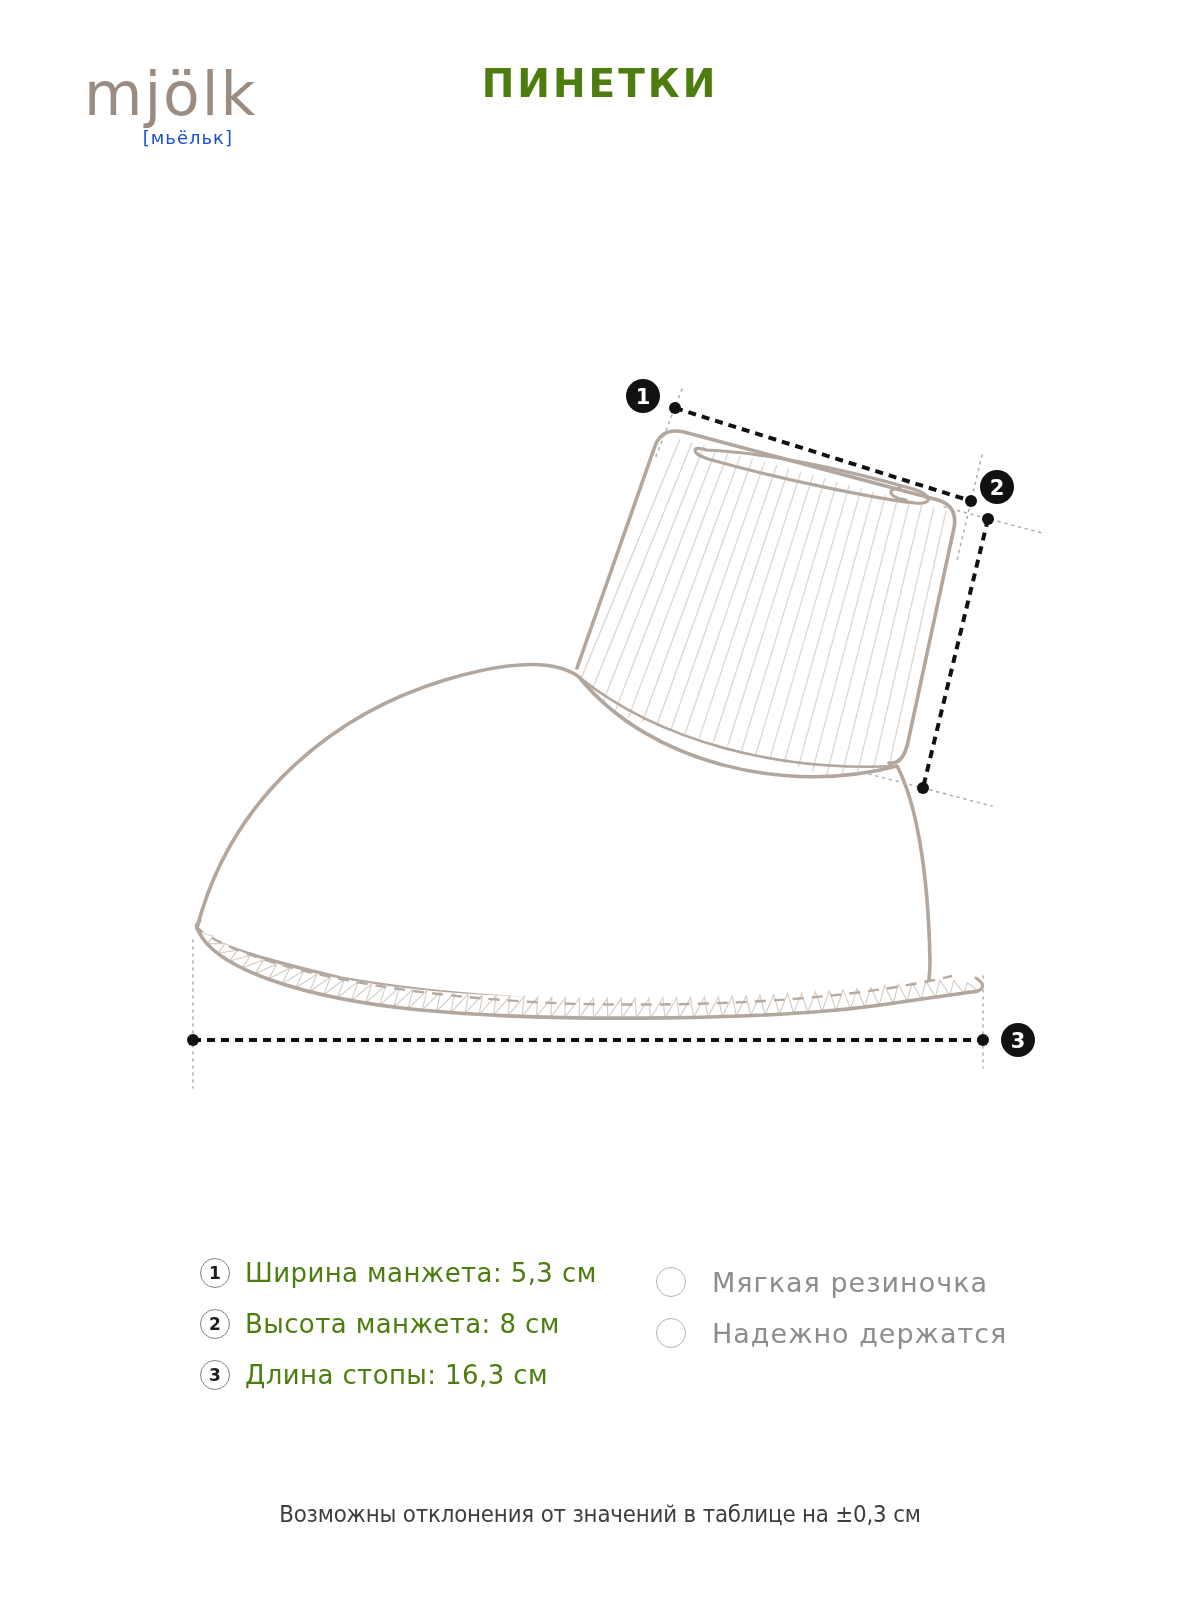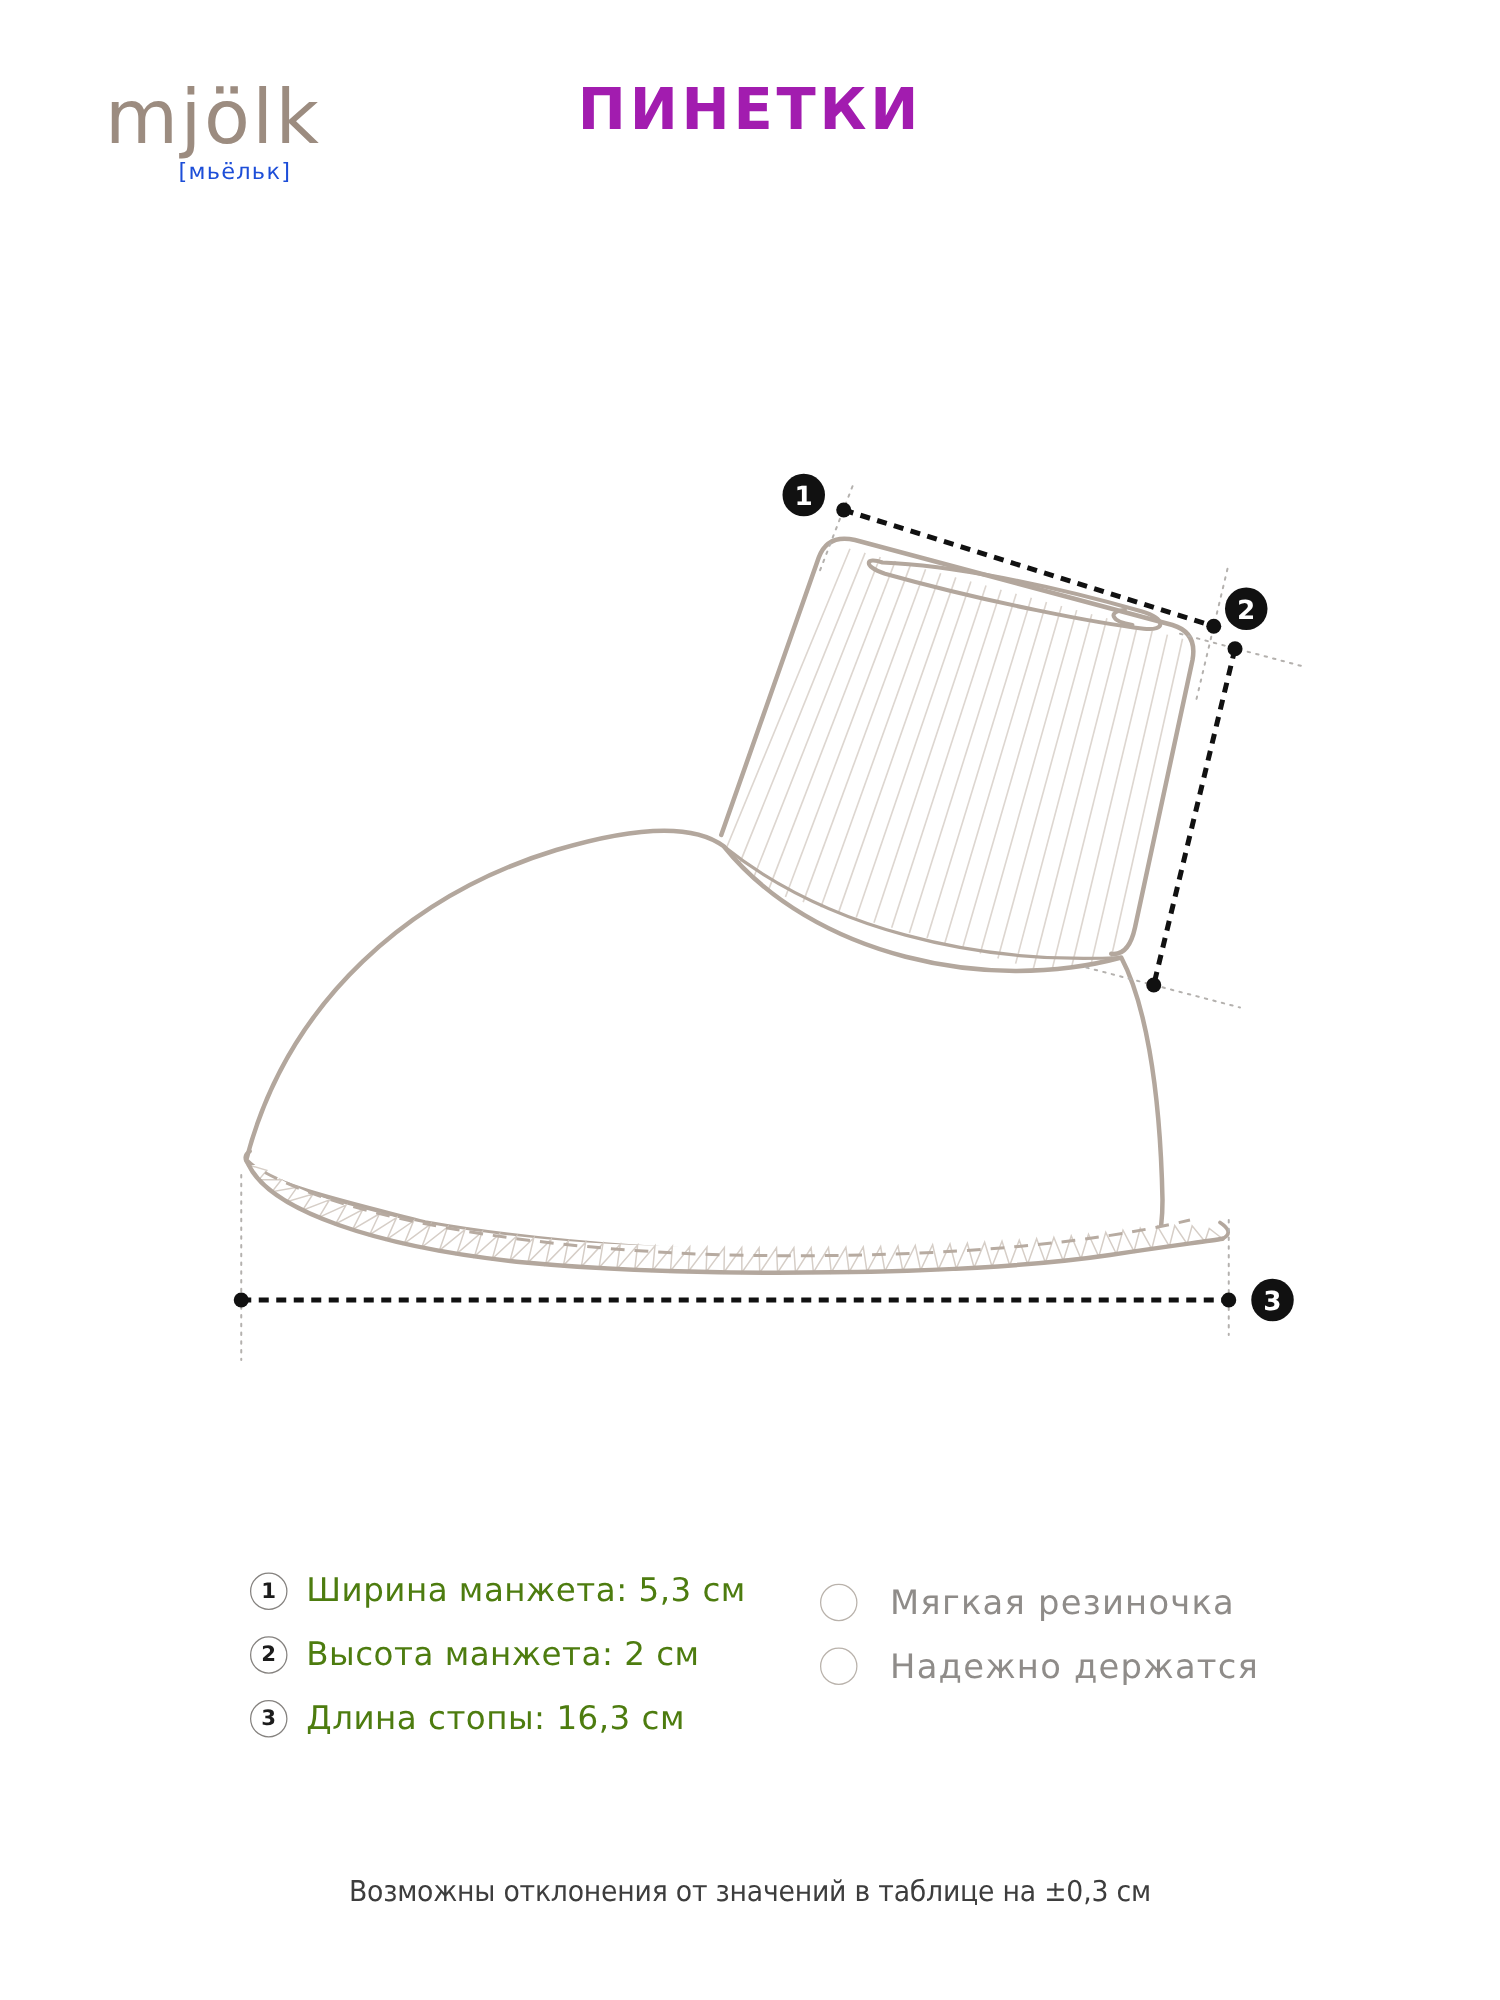--- a/index.html
+++ b/index.html
@@ -14,21 +14,21 @@
   }
   .logo .word{
     font-size:60px;line-height:1;font-weight:400;letter-spacing:2px;
   }
   .logo .sub{
     margin-top:3px;text-align:right;font-size:18px;letter-spacing:1px;
     color:#1d4ed8;padding-right:1px;
   }
   .page-title{
     position:absolute;left:0;top:64px;width:100%;text-align:center;
-    font-size:46px;font-weight:bold;letter-spacing:3px;color:#a21caf;
+    font-size:39px;font-weight:bold;letter-spacing:3px;color:#4d7c0f;
     line-height:1;
   }
   
   .diagram{position:absolute;left:0;top:0;width:1200px;height:1600px;}
   
   .legend{position:absolute;left:200px;top:1258px;}
   .legend-row{display:flex;align-items:center;height:30px;margin-bottom:21px;}
   .num-badge{
     width:30px;height:30px;border-radius:50%;border:1.6px solid #85827f;
     box-sizing:border-box;display:flex;align-items:center;justify-content:center;
@@ -150,21 +150,21 @@
   </g>
 </svg>
 
 <div class="legend">
   <div class="legend-row">
     <div class="num-badge">1</div>
     <div class="txt">Ширина манжета: 5,3 см</div>
   </div>
   <div class="legend-row">
     <div class="num-badge">2</div>
-    <div class="txt">Высота манжета: 2 см</div>
+    <div class="txt">Высота манжета: 8 см</div>
   </div>
   <div class="legend-row">
     <div class="num-badge">3</div>
     <div class="txt">Длина стопы: 16,3 см</div>
   </div>
 </div>
 
 <div class="features">
   <div class="feature-row">
     <div class="dot-badge"></div>

